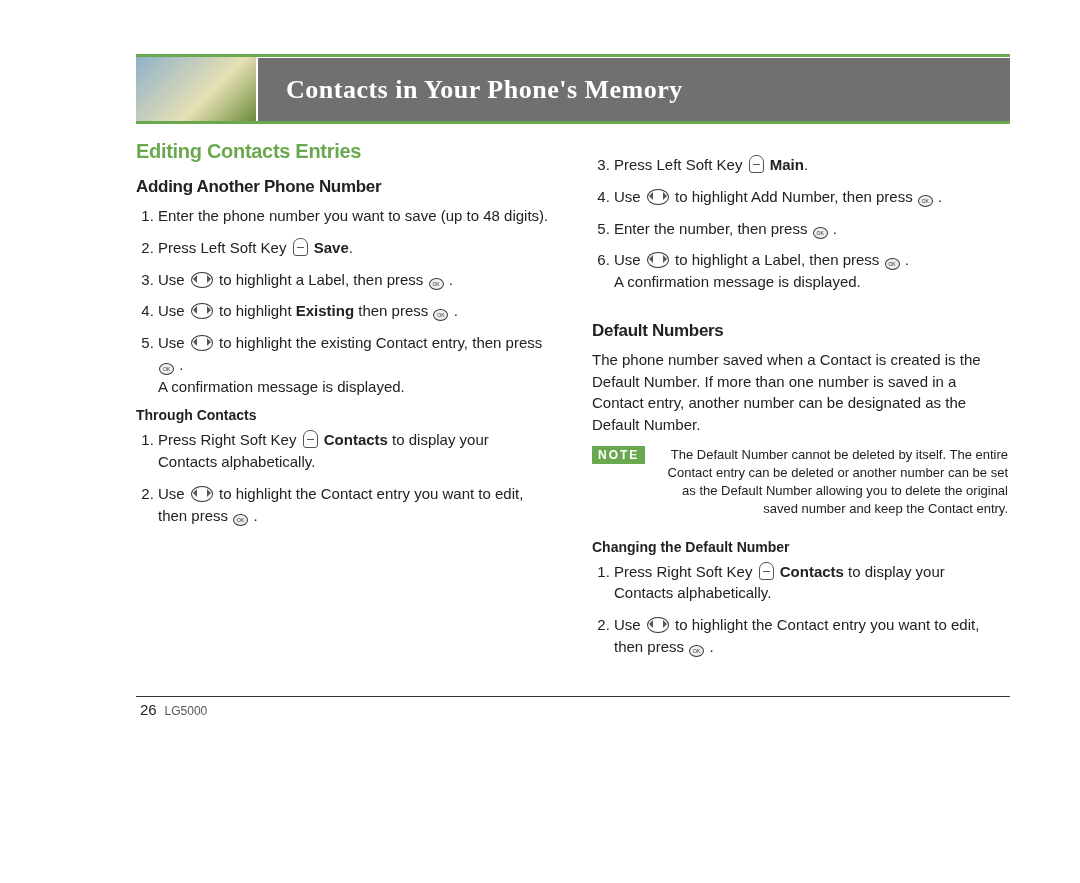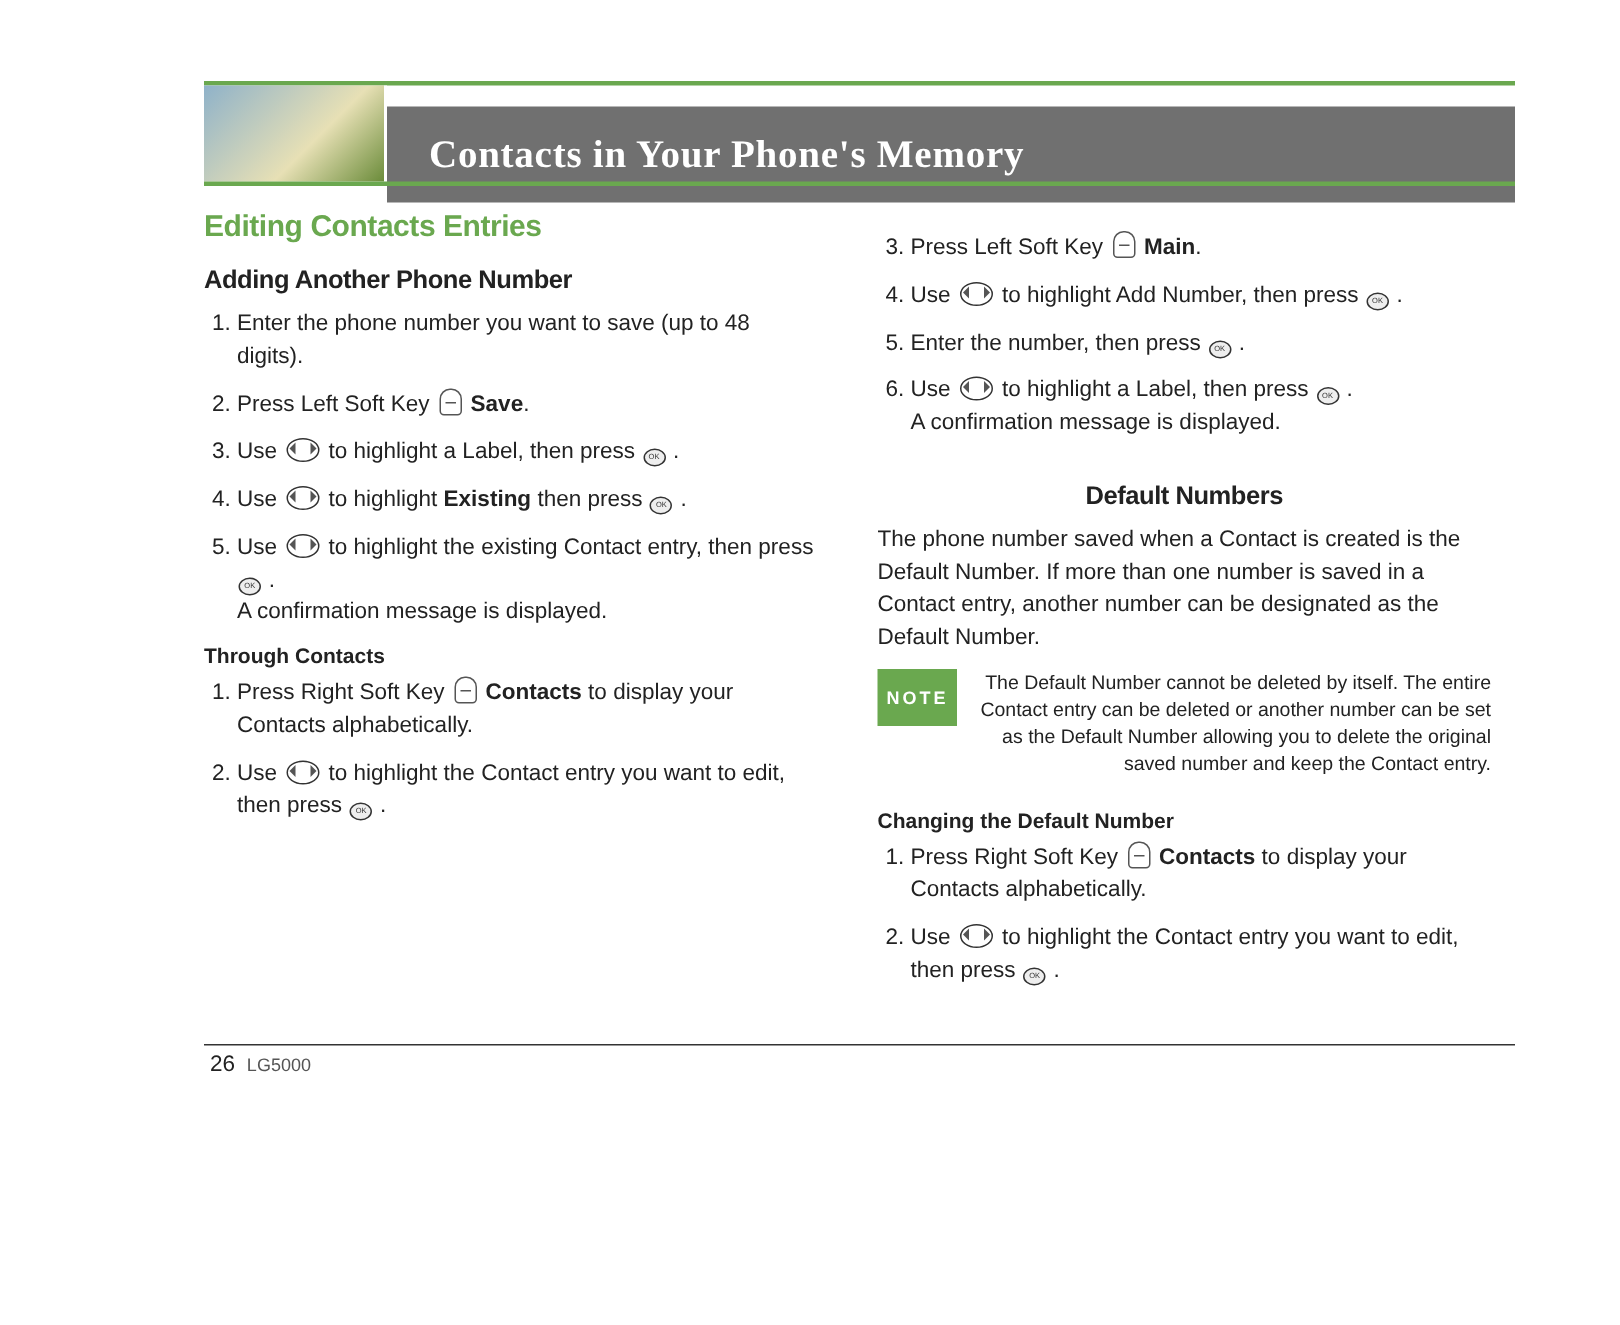--- a/index.html
+++ b/index.html
@@ -42,40 +42,40 @@
     top: 3px;
     width: 120px;
     height: 64px;
     background: linear-gradient(135deg, #8FB2C9 0%, #e7e0b5 60%, #6b8c3a 100%);
     border-right: 2px solid #fff;
   }
   .banner-grey {
     position: absolute;
     left: 188px;
     right: 0;
-    top: 17px;
+    top: 4px;
     height: 64px;
     background: #707070;
     display: flex;
     align-items: center;
     padding-left: 28px;
     box-sizing: border-box;
   }
   .banner-title {
     color: #fff;
     font-size: 26px;
     font-weight: bold;
     font-family: "Times New Roman", serif;
     letter-spacing: 0.5px;
   }
   .columns {
     display: flex;
     gap: 40px;
     margin-left: 66px;
-    margin-right: 16px;
+    margin-right: 2px;
   }
   .col {
     flex: 1;
     min-width: 0;
   }
   .section-title {
     color: #6AA84F;
     font-size: 20px;
     font-weight: bold;
     margin: 4px 0 10px 0;
@@ -171,21 +171,21 @@
     background: #555;
   }
   .bold-inline { font-weight: bold; }
   p { margin: 4px 0; line-height: 1.45; }
   .note-block { display: flex; gap: 10px; margin-top: 10px; align-items: flex-start; }
   .note-label {
     background: #6AA84F;
     color: #fff;
     font-weight: bold;
     font-size: 12px;
-    padding: 12px 6px;
+    padding: 2px 6px;
     letter-spacing: 2px;
     flex-shrink: 0;
     font-family: Arial, sans-serif;
   }
   .note-text { font-size: 13px; line-height: 1.4; text-align: right; }
   .footer-rule {
     border: none;
     border-top: 1px solid #333;
     margin: 28px 0 4px 66px;
   }
@@ -252,21 +252,21 @@
         </li>
         <li>
           <span>Enter the number, then press </span><span class="ok-icon"></span><span> .</span>
         </li>
         <li>
           <span>Use </span><span class="nav-icon"></span><span> to highlight a Label, then press </span><span class="ok-icon"></span><span> .</span>
           <div>A confirmation message is displayed.</div>
         </li>
       </ol>
 
-      <div class="sub-title" style="margin-top:28px;text-align:center;">Default Numbers</div>
+      <div class="sub-title" style="margin-top:28px;">Default Numbers</div>
       <p>The phone number saved when a Contact is created is the Default Number. If more than one number is saved in a Contact entry, another number can be designated as the Default Number.</p>
 
       <div class="note-block">
         <div class="note-label">NOTE</div>
         <div class="note-text">The Default Number cannot be deleted by itself. The entire Contact entry can be deleted or another number can be set as the Default Number allowing you to delete the original saved number and keep the Contact entry.</div>
       </div>
 
       <div class="sub-sub" style="margin-top:20px;">Changing the Default Number</div>
       <ol>
         <li>

